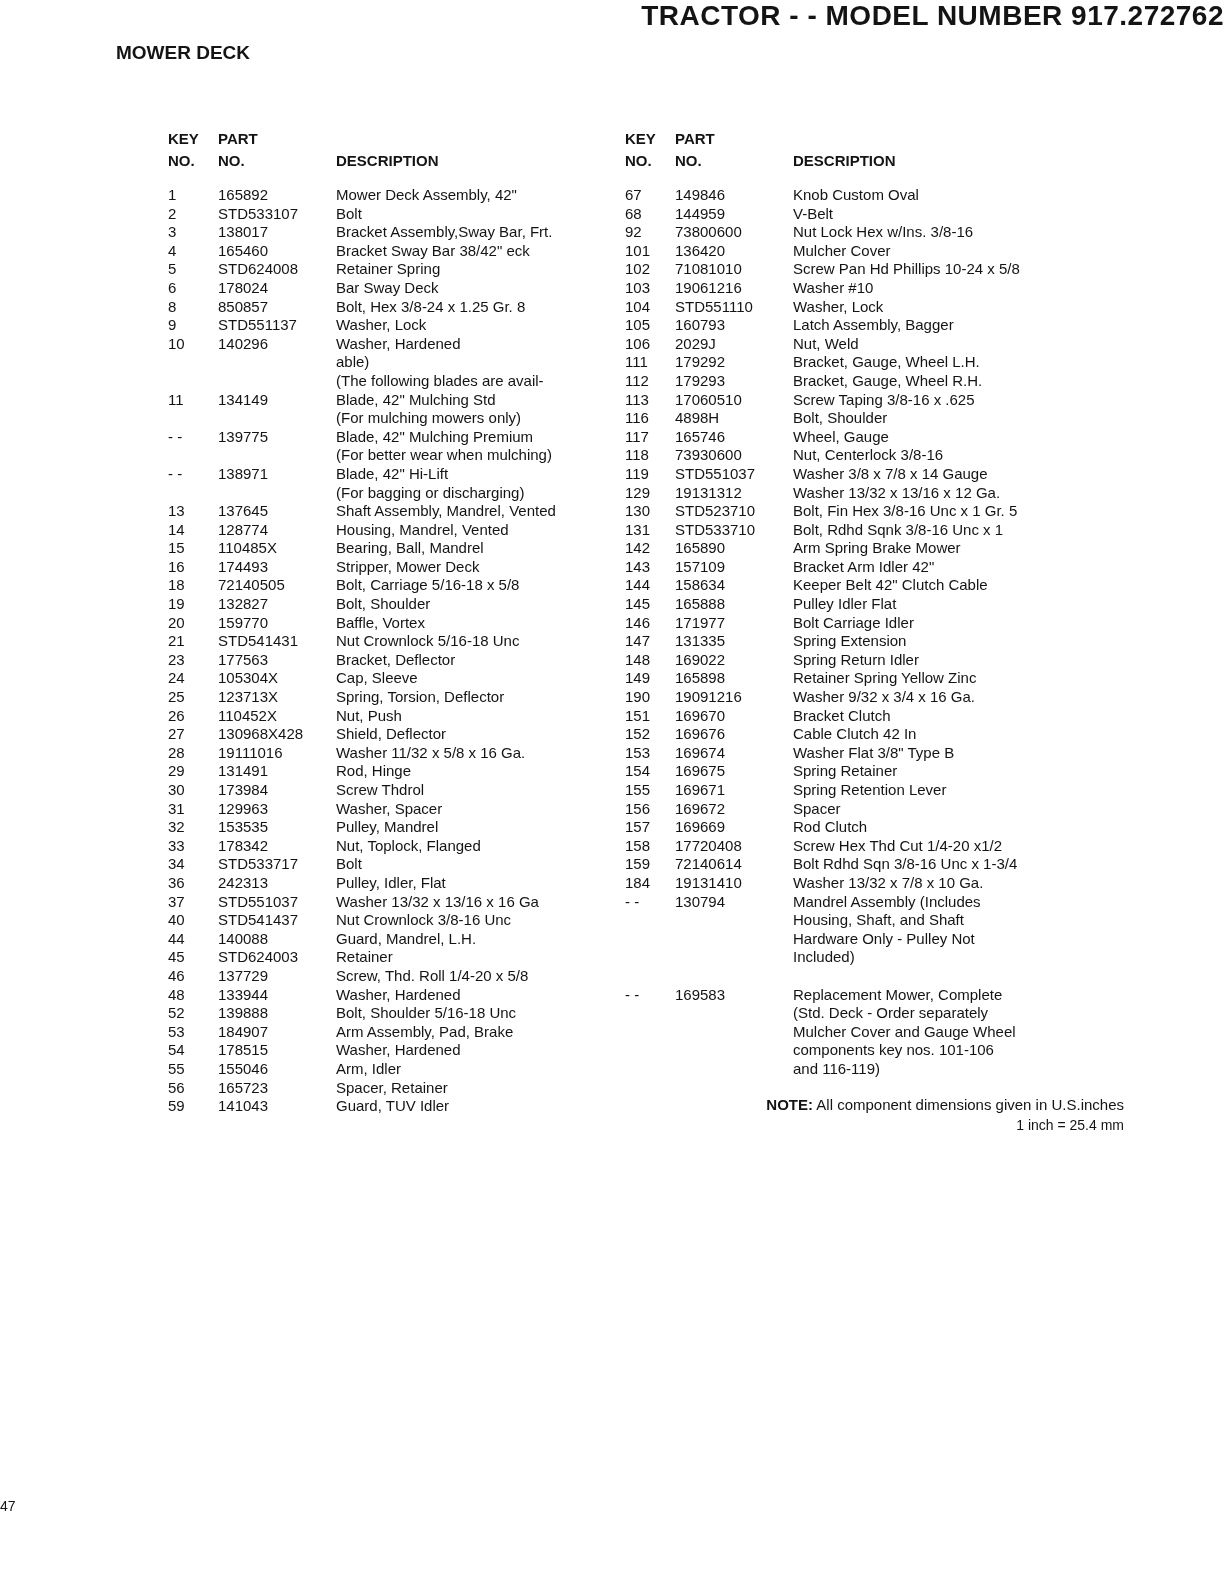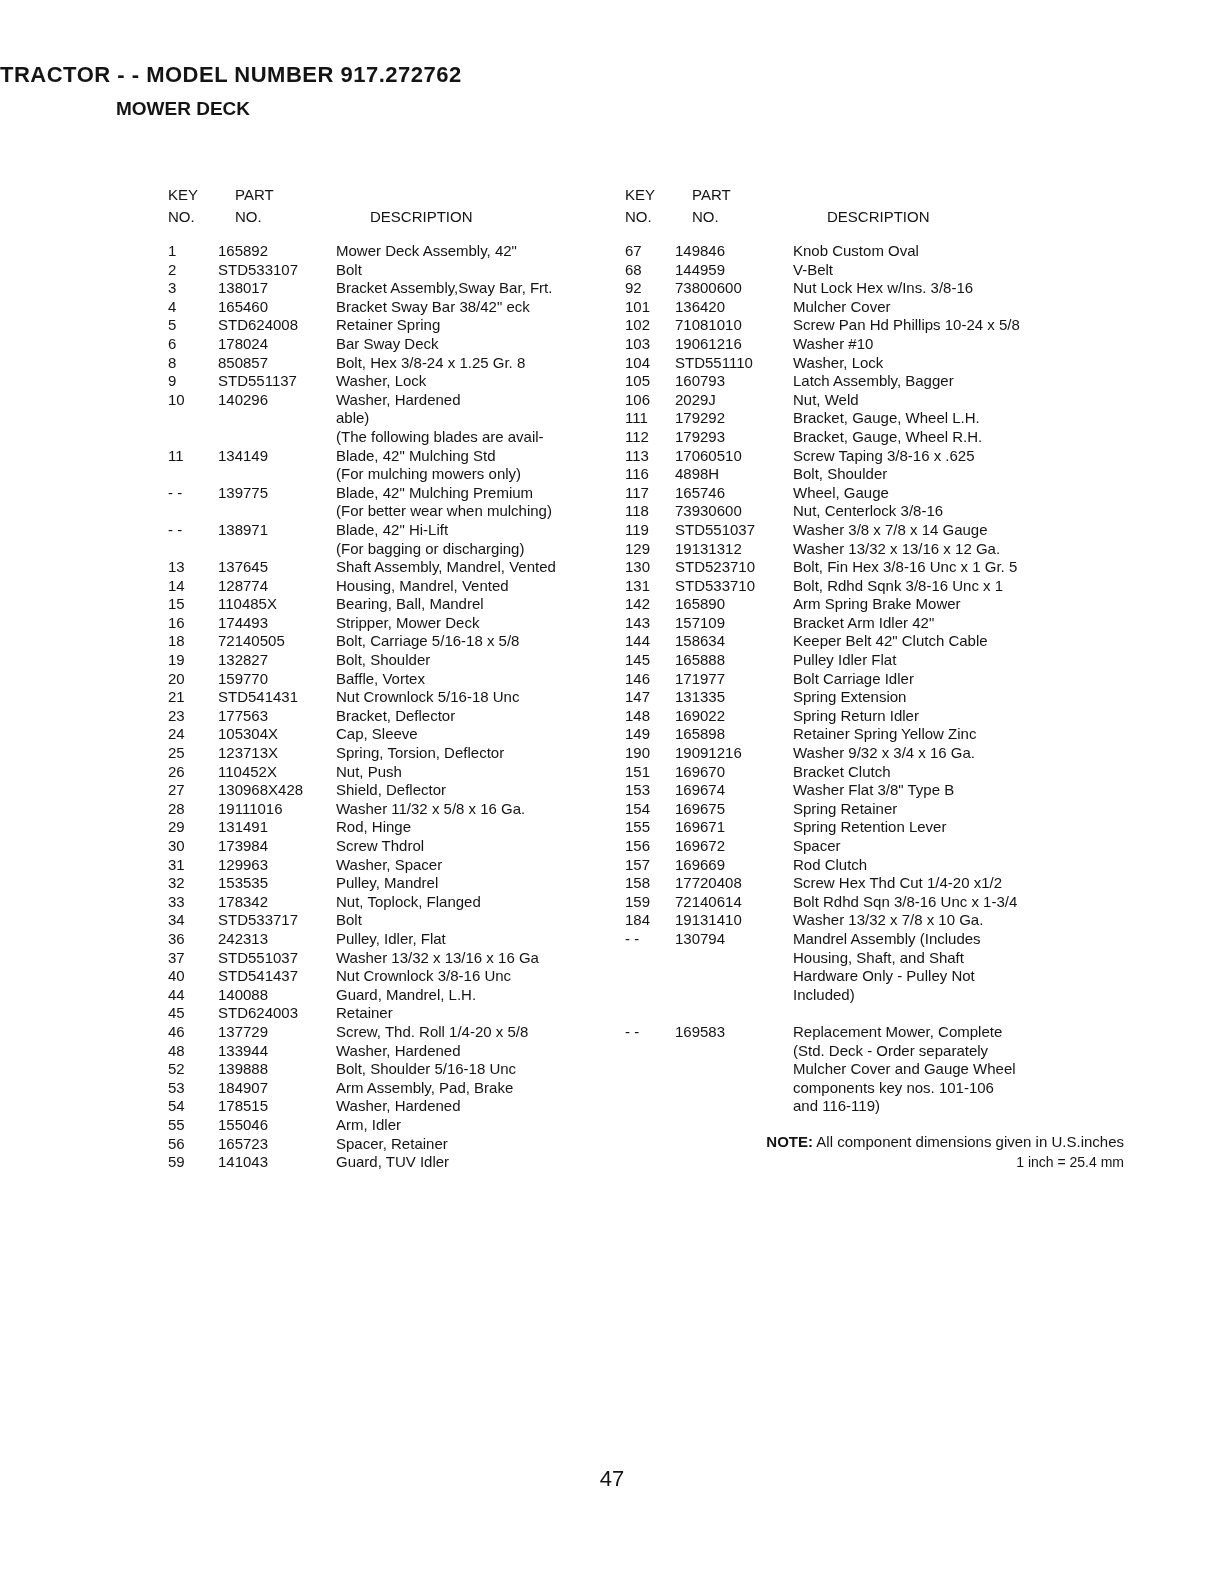--- a/index.html
+++ b/index.html
@@ -11,23 +11,22 @@
     position: relative;
     width: 1224px;
     height: 1584px;
     margin: 0 auto;
     background: #ffffff;
     font-family: "Liberation Sans", "DejaVu Sans", sans-serif;
     color: #141414;
     overflow: hidden;
   }
   .doc-title {
-    padding-top: 62px;
-    text-align: left;
-    font-size: 22px;
+    text-align: right;
+    font-size: 28px;
     font-weight: bold;
     letter-spacing: 0.5px;
   }
   .section-title {
     margin: 10px 0 0 116px;
     font-size: 19px;
     font-weight: bold;
   }
   .columns {
     display: flex;
@@ -42,24 +41,23 @@
   }
   .trow, .hrow {
     display: grid;
     grid-template-columns: 50px 118px 1fr;
     font-size: 15px;
     line-height: 18.6px;
     min-height: 18.6px;
     white-space: nowrap;
   }
   .hrow {
-    font-weight: normal;
+    font-weight: bold;
     line-height: 22px;
     min-height: 22px;
-    gap: 17px;
   }
   .thead {
     margin-bottom: 14px;
   }
   .c-key, .c-part, .c-desc {
     display: block;
     overflow: visible;
   }
   .note {
     margin-top: 16px;
@@ -72,23 +70,22 @@
   }
   .note-line2 {
     padding-left: 50px;
     font-size: 14px;
     line-height: 20px;
   }
   .page-number {
     position: absolute;
     left: 0;
     right: 0;
-    top: 1466px;
-    text-align: center;
-    font-size: 22px;
+    top: 1498px;
+    font-size: 14px;
   }
 </style>
 </head>
 <body>
 
 <div class="page">
 
   <div class="doc-title">TRACTOR - - MODEL NUMBER 917.272762</div>
 
   <div class="section-title">MOWER DECK</div>
@@ -515,20 +512,25 @@
             <span class="c-key">190</span>
             <span class="c-part">19091216</span>
             <span class="c-desc">Washer 9/32 x 3/4 x 16 Ga.</span>
           </div>
           <div class="trow">
             <span class="c-key">151</span>
             <span class="c-part">169670</span>
             <span class="c-desc">Bracket Clutch</span>
           </div>
           <div class="trow">
+            <span class="c-key">152</span>
+            <span class="c-part">169676</span>
+            <span class="c-desc">Cable Clutch 42 In</span>
+          </div>
+          <div class="trow">
             <span class="c-key">153</span>
             <span class="c-part">169674</span>
             <span class="c-desc">Washer Flat 3/8" Type B</span>
           </div>
           <div class="trow">
             <span class="c-key">154</span>
             <span class="c-part">169675</span>
             <span class="c-desc">Spring Retainer</span>
           </div>
           <div class="trow">

